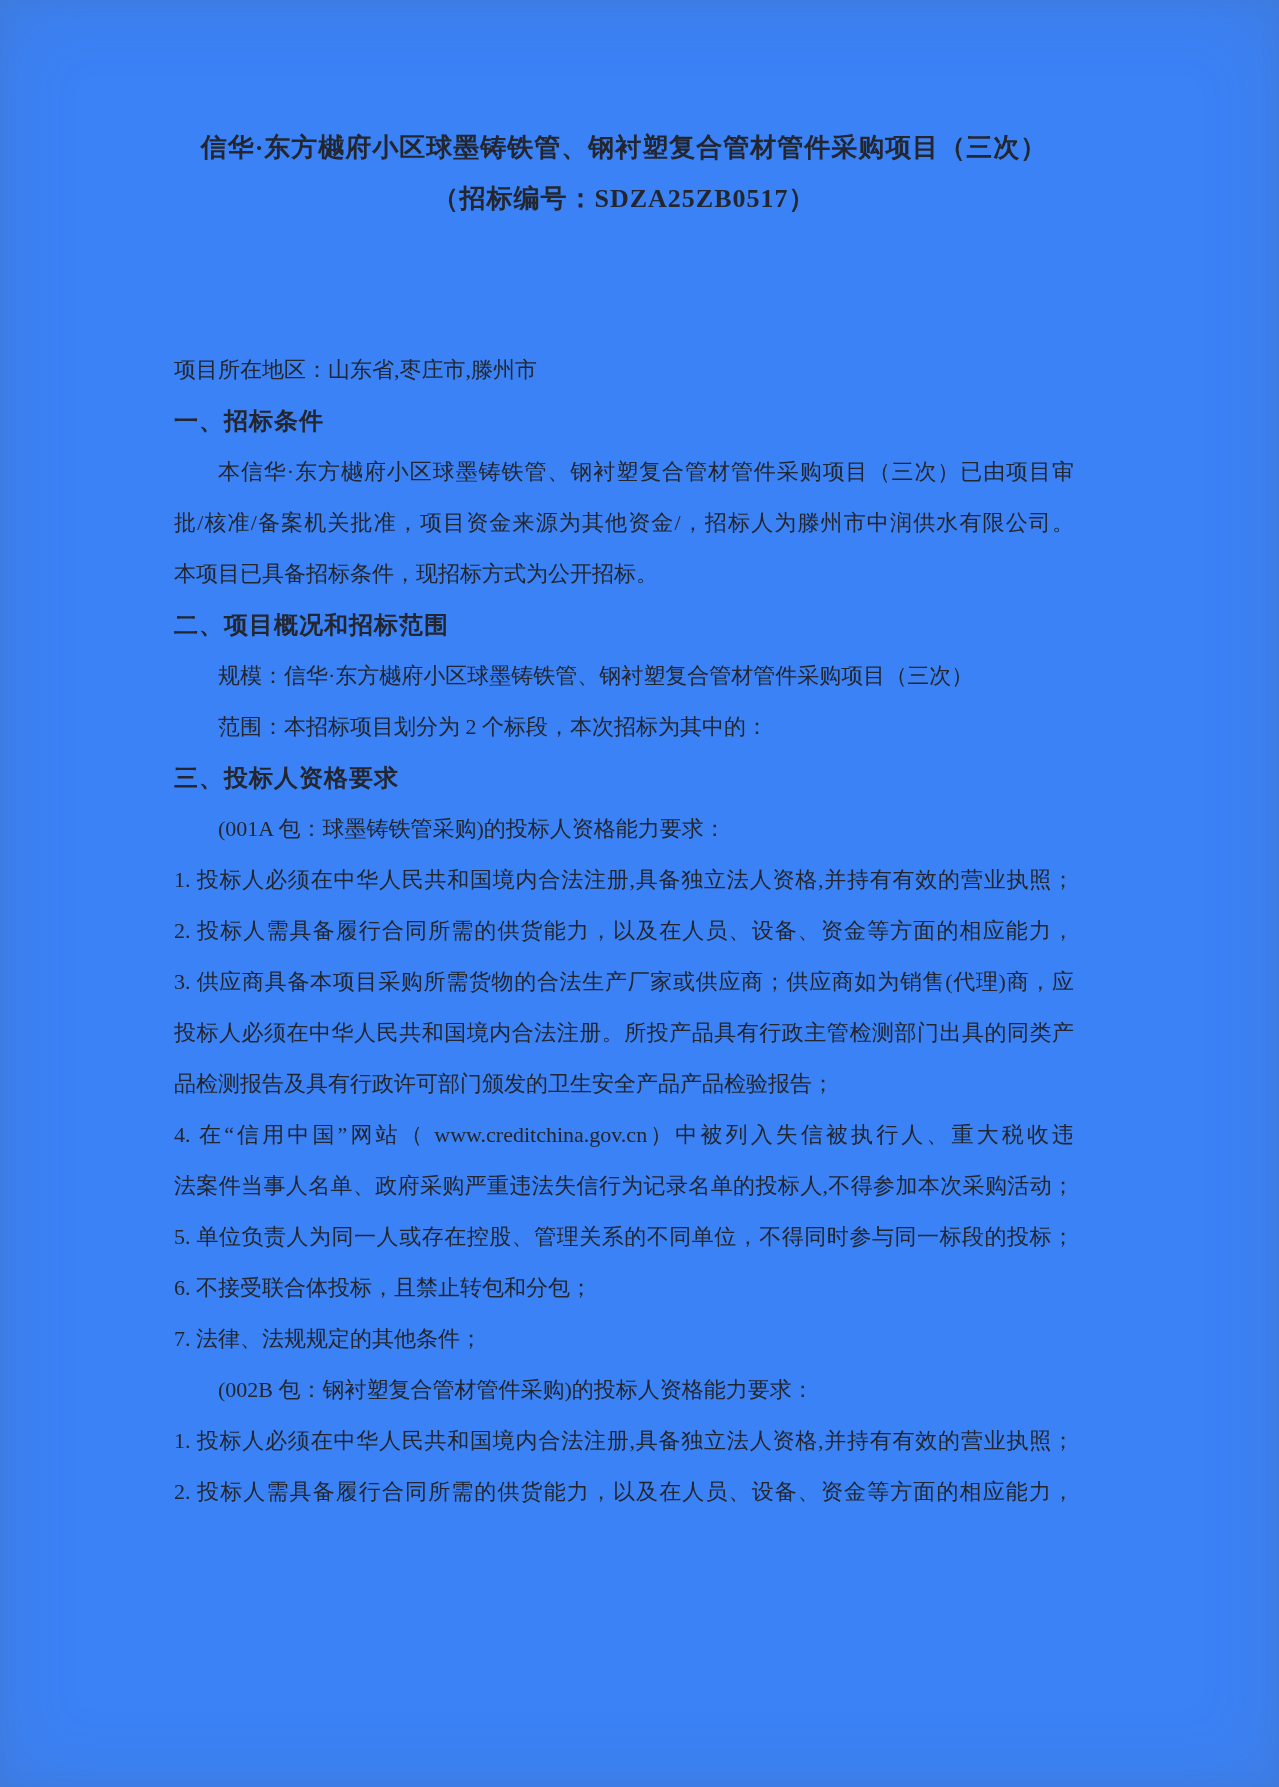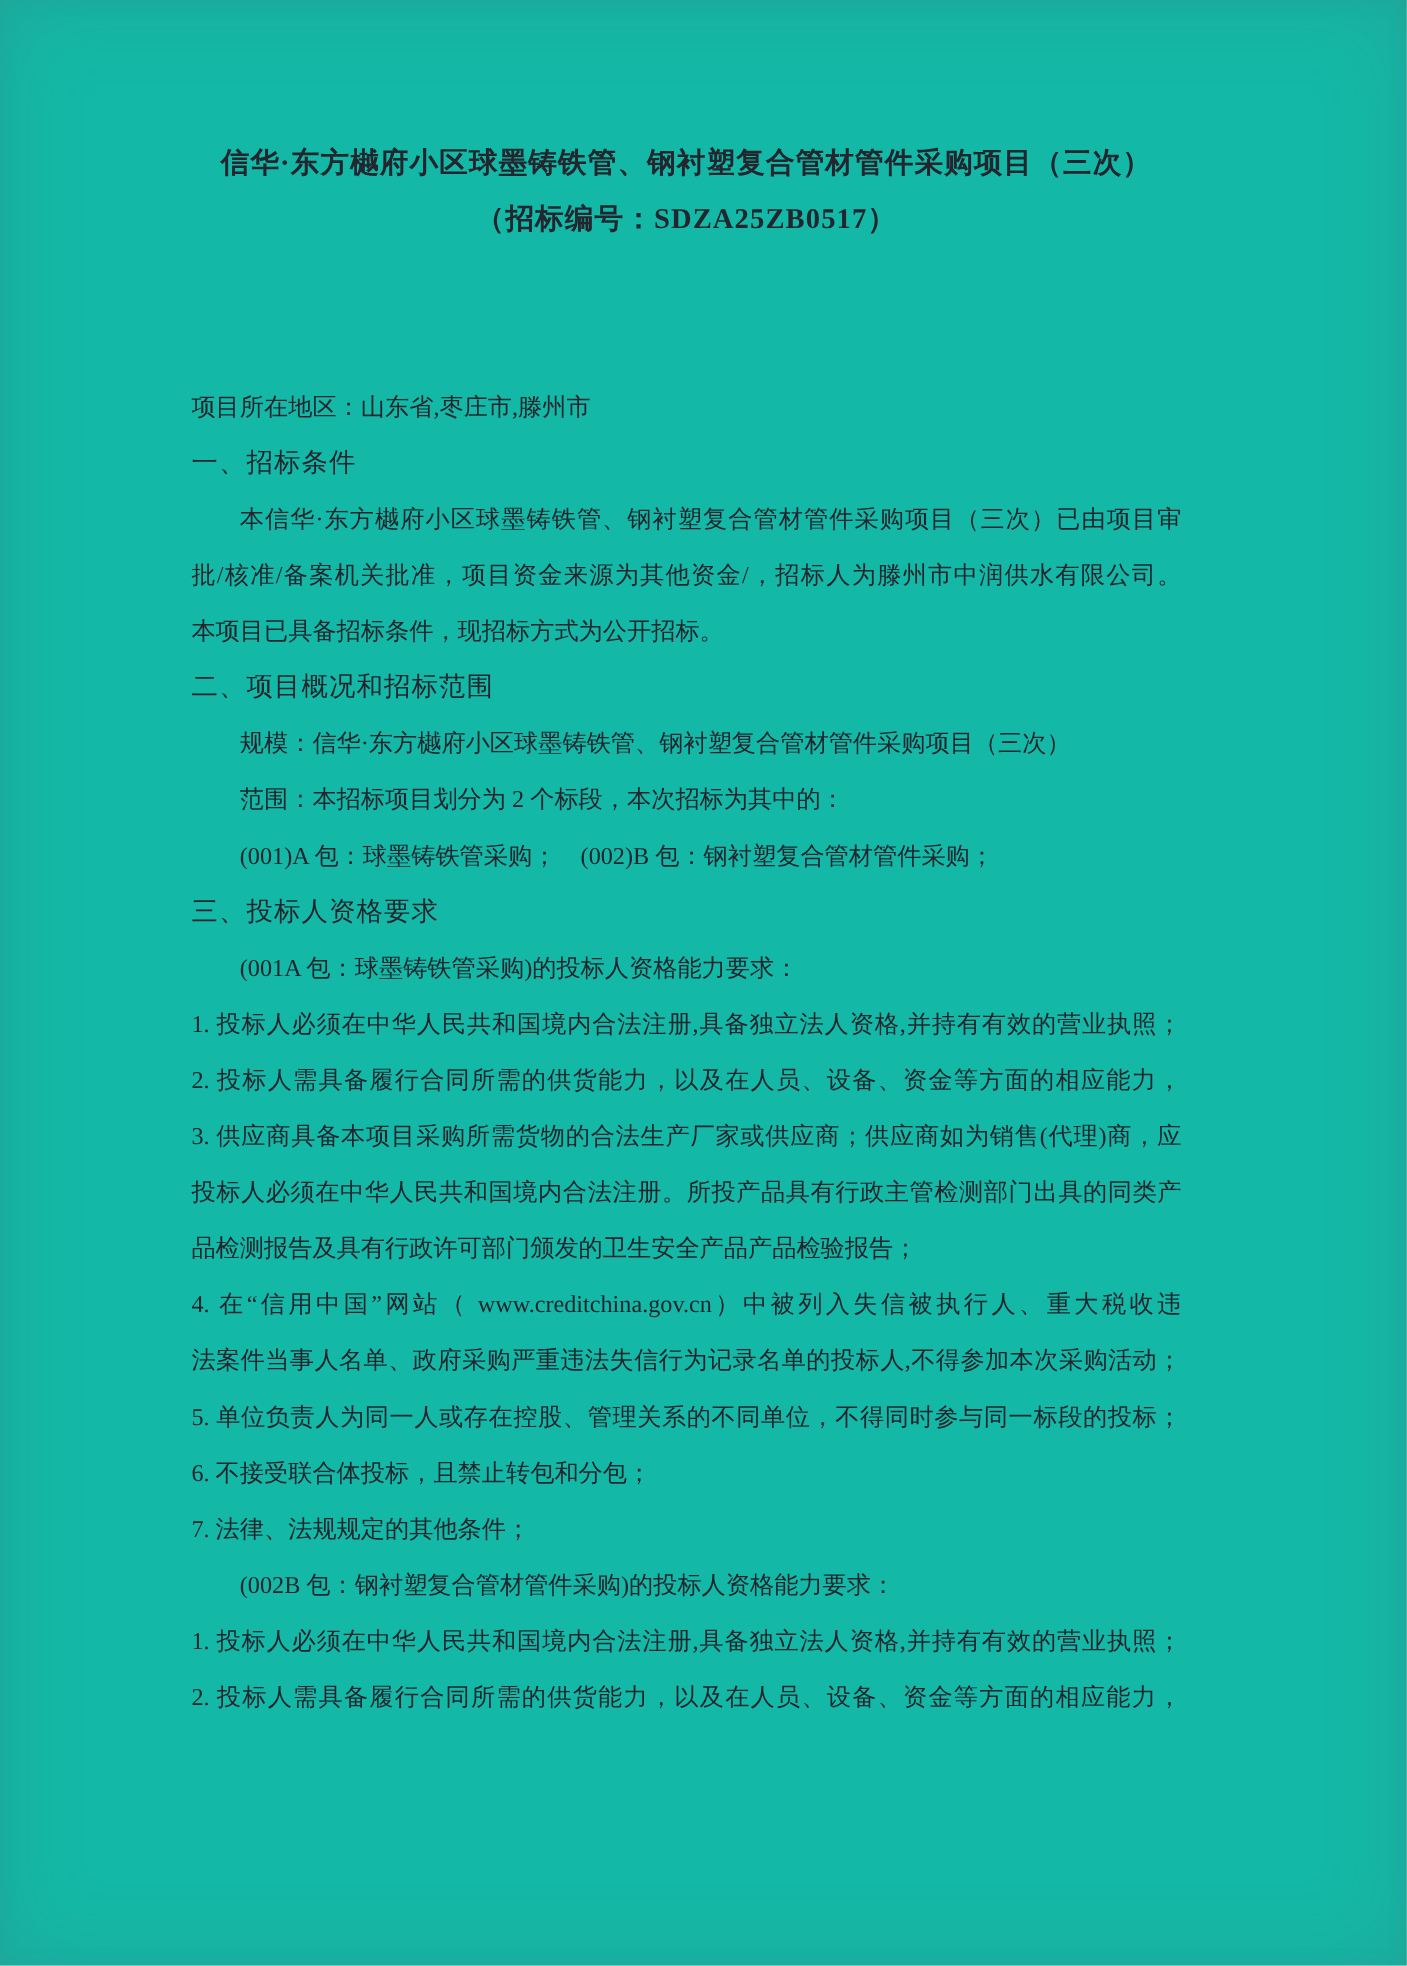--- a/index.html
+++ b/index.html
@@ -4,21 +4,21 @@
 <style>
   html, body {
     margin: 0;
     padding: 0;
     background: #ffffff;
   }
   .page {
     position: relative;
     width: 1279px;
     height: 1787px;
-    background: #14b8a6;
+    background: #3b82f6;
     overflow: hidden;
     color: #23262e;
     font-family: "Liberation Serif", "DejaVu Serif", serif;
   }
   
   .page::after {
     content: "";
     position: absolute;
     inset: 0;
     pointer-events: none;
@@ -47,21 +47,21 @@
   }
   .body-block p {
     margin: 0;
     line-height: 51px;
     font-size: 22px;
     font-weight: 400;
     white-space: normal;
   }
   .body-block p.h {
     font-size: 24px;
-    font-weight: 400;
+    font-weight: 700;
     font-family: "Liberation Sans", "DejaVu Sans", sans-serif;
     letter-spacing: 1px;
   }
   .body-block p.ind {
     text-indent: 44px;
   }
   .body-block p.fill {
     text-align: justify;
     text-align-last: justify;
   }
@@ -78,21 +78,20 @@
 
   <div class="body-block">
     <p>项目所在地区：山东省,枣庄市,滕州市</p>
     <p class="h">一、招标条件</p>
     <p class="ind fill">本信华·东方樾府小区球墨铸铁管、钢衬塑复合管材管件采购项目（三次）已由项目审</p>
     <p class="fill">批/核准/备案机关批准，项目资金来源为其他资金/，招标人为滕州市中润供水有限公司。</p>
     <p>本项目已具备招标条件，现招标方式为公开招标。</p>
     <p class="h">二、项目概况和招标范围</p>
     <p class="ind">规模：信华·东方樾府小区球墨铸铁管、钢衬塑复合管材管件采购项目（三次）</p>
     <p class="ind">范围：本招标项目划分为 2 个标段，本次招标为其中的：</p>
-    <p class="ind">(001)A 包：球墨铸铁管采购；　(002)B 包：钢衬塑复合管材管件采购；</p>
     <p class="h">三、投标人资格要求</p>
     <p class="ind">(001A 包：球墨铸铁管采购)的投标人资格能力要求：</p>
     <p class="fill">1. 投标人必须在中华人民共和国境内合法注册,具备独立法人资格,并持有有效的营业执照；</p>
     <p class="fill">2. 投标人需具备履行合同所需的供货能力，以及在人员、设备、资金等方面的相应能力，</p>
     <p class="fill">3. 供应商具备本项目采购所需货物的合法生产厂家或供应商；供应商如为销售(代理)商，应</p>
     <p class="fill">投标人必须在中华人民共和国境内合法注册。所投产品具有行政主管检测部门出具的同类产</p>
     <p>品检测报告及具有行政许可部门颁发的卫生安全产品产品检验报告；</p>
     <p class="fill">4. 在“信用中国”网站（ www.creditchina.gov.cn）中被列入失信被执行人、重大税收违</p>
     <p class="fill">法案件当事人名单、政府采购严重违法失信行为记录名单的投标人,不得参加本次采购活动；</p>
     <p class="fill">5. 单位负责人为同一人或存在控股、管理关系的不同单位，不得同时参与同一标段的投标；</p>

